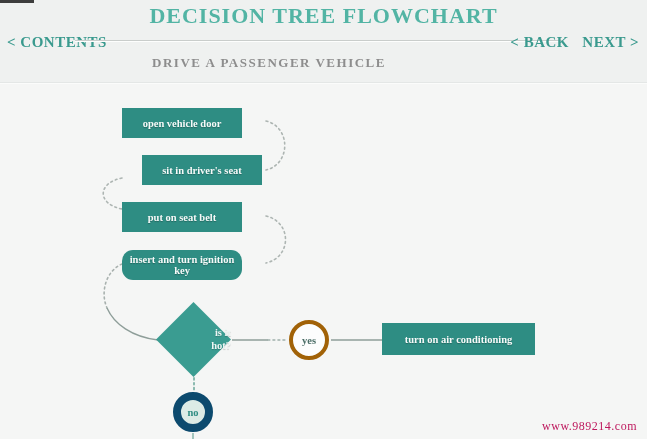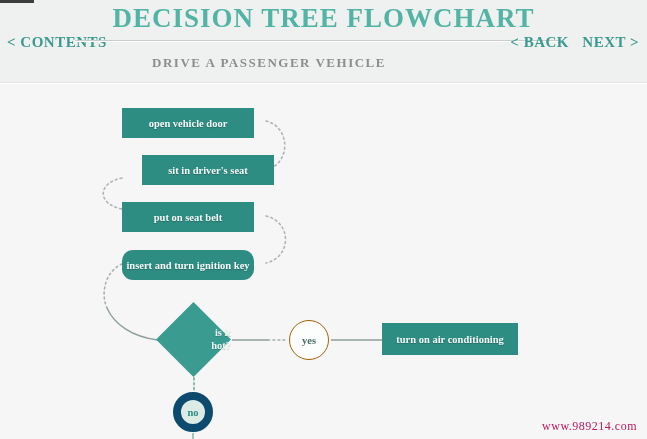--- a/index.html
+++ b/index.html
@@ -10,21 +10,21 @@
     font-family: "Liberation Serif", serif;
     overflow: hidden;
   }
   .artifact-bar {
     position: absolute; left: 0; top: 0; width: 34px; height: 3px;
     background: #3d3d3d;
   }
   .page-title {
     position: absolute; left: 0; top: 3px; width: 647px;
     text-align: center;
-    font-size: 27px; font-weight: bold; letter-spacing: 1px;
+    font-size: 22px; font-weight: bold; letter-spacing: 1px;
     color: #52b4a4;
   }
   .nav-link {
     position: absolute; top: 34px;
     font-size: 15px; font-weight: bold; letter-spacing: 0.5px;
     color: #3a9a8e; text-decoration: none; cursor: pointer;
   }
   .nav-contents { left: 7px; }
   .nav-back  { right: 78px; }
   .nav-next  { right: 8px; margin-left: 40px; }
@@ -45,50 +45,50 @@
   .chart-area {
     position: absolute; left: 0; top: 84px; width: 647px; height: 355px;
     background: #f5f6f5;
   }
   svg.connectors {
     position: absolute; left: 0; top: 0; width: 647px; height: 439px;
     pointer-events: none;
   }
   .node { position: absolute; display: flex; align-items: center; justify-content: center; }
   .step-box, .action-box {
-    width: 132px; height: 30px;
+    width: 120px; height: 30px;
     background: #2e8d83;
     color: #f6faf9;
     font-size: 10.5px; font-weight: bold;
     text-shadow: 0 1px 1px rgba(0,0,0,0.25);
     text-align: center;
   }
   .step-1 { left: 122px; top: 108px; }
   .step-2 { left: 122px; top: 155px; margin-left: 20px; }
   .step-3 { left: 122px; top: 202px; }
   .step-4 { left: 122px; top: 250px; border-radius: 11px; }
-  .action-box { left: 382px; top: 323px; width: 136px; height: 32px; }
+  .action-box { left: 382px; top: 323px; width: 153px; height: 32px; }
   .decision-diamond {
     left: 167px; top: 313px; width: 53px; height: 53px;
     background: #3a9c91;
     transform: rotate(45deg);
   }
   .decision-label {
     position: absolute; left: 157px; top: 326px; width: 74px;
     text-align: right;
     color: #eef7f5; font-size: 10.5px; font-weight: bold; line-height: 13px;
     text-shadow: 0 1px 1px rgba(0,0,0,0.2);
   }
   .branch-circle {
     width: 40px; height: 40px; border-radius: 50%;
     font-size: 10.5px; font-weight: bold;
   }
   .yes-circle {
     left: 289px; top: 320px;
-    background: #fcfdfd; border: 1px solid #a16207;
+    background: #fcfdfd; border: 4px solid #a16207;
     color: #4b6e67;
   }
   .no-circle {
     left: 173px; top: 392px;
     background: #dcebe6; border: 8px solid #0c4a6e;
     color: #2f8d83;
   }
   .watermark {
     position: absolute; right: 10px; bottom: 5px;
     font-family: Liberation Serif, serif;

